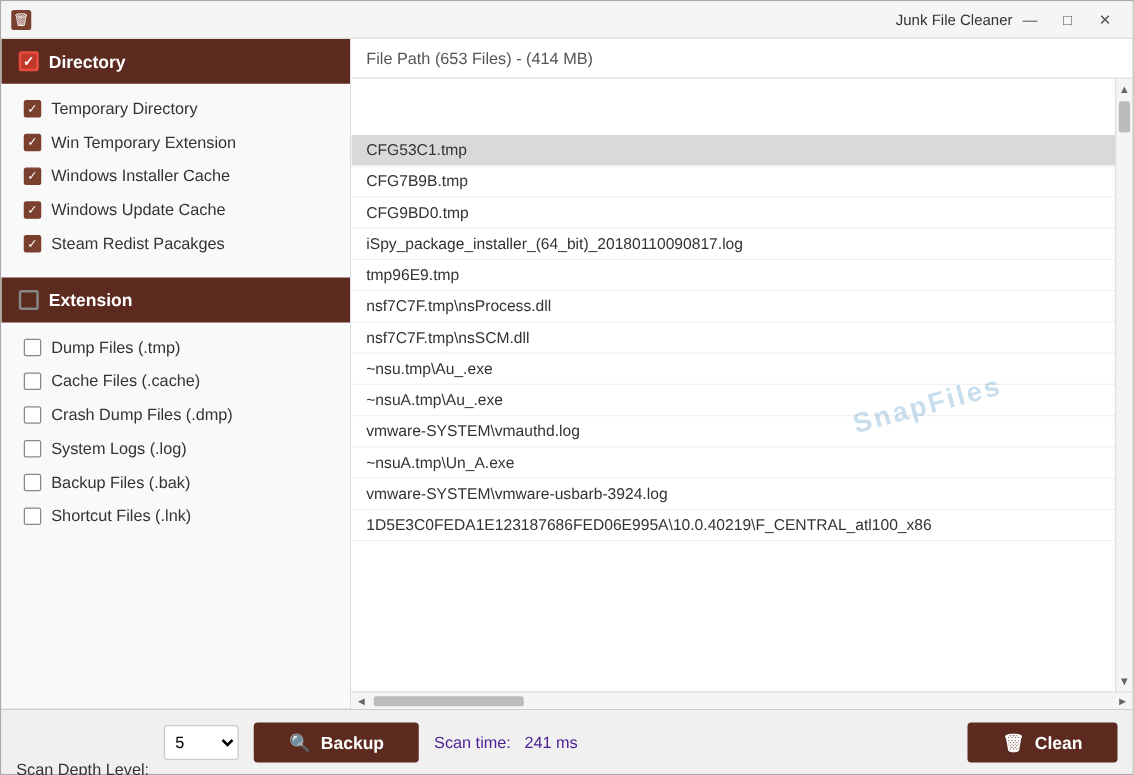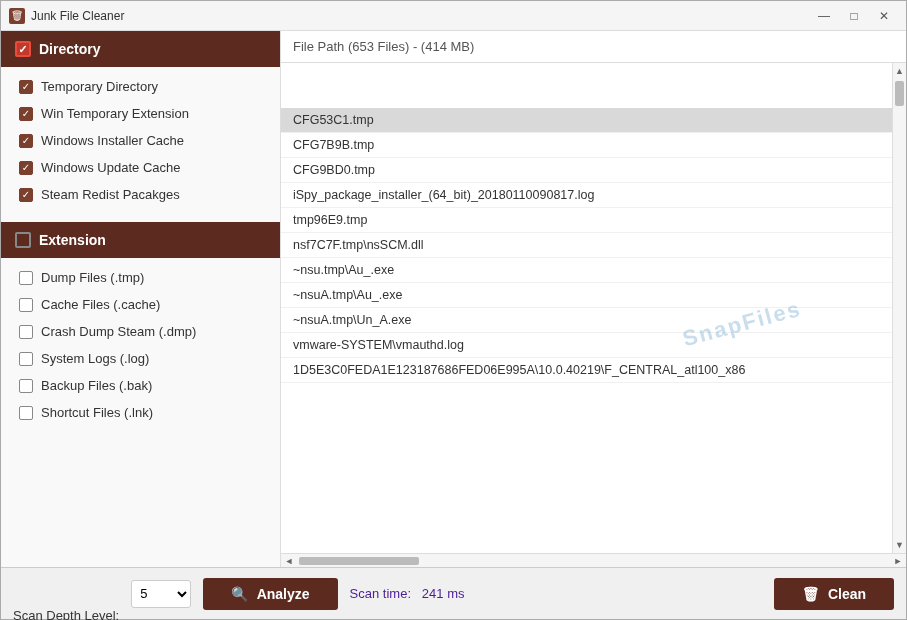--- a/index.html
+++ b/index.html
@@ -34,20 +34,21 @@
       margin-right: 6px;
       background: #7b3f2e;
       border-radius: 2px;
       display: flex; align-items: center; justify-content: center;
       color: white; font-size: 10px;
     }
     .titlebar-title {
       flex: 1;
       font-size: 12px;
       color: #333;
+      text-align: right;
     }
     .titlebar-controls {
       display: flex;
       gap: 2px;
     }
     .titlebar-btn {
       width: 28px;
       height: 20px;
       border: none;
       background: transparent;
@@ -319,21 +320,21 @@
         <div class="sidebar-item">
           <div class="cb"></div>
           <span>Dump Files (.tmp)</span>
         </div>
         <div class="sidebar-item">
           <div class="cb"></div>
           <span>Cache Files (.cache)</span>
         </div>
         <div class="sidebar-item">
           <div class="cb"></div>
-          <span>Crash Dump Steam (.dmp)</span>
+          <span>Crash Dump Files (.dmp)</span>
         </div>
         <div class="sidebar-item">
           <div class="cb"></div>
           <span>System Logs (.log)</span>
         </div>
         <div class="sidebar-item">
           <div class="cb"></div>
           <span>Backup Files (.bak)</span>
         </div>
         <div class="sidebar-item">
@@ -347,25 +348,27 @@
       <div class="file-path-header">File Path (653 Files) - (414 MB)</div>
 
       <div style="flex:1; display:flex; overflow:hidden; position:relative;">
         <div class="file-list-container" style="flex:1; overflow-y:auto; overflow-x:auto;">
           <div class="file-list" id="file-list-el">
               <div class="file-row">CFG53C1.tmp</div>
               <div class="file-row">CFG7B9B.tmp</div>
               <div class="file-row">CFG9BD0.tmp</div>
               <div class="file-row">iSpy_package_installer_(64_bit)_20180110090817.log</div>
               <div class="file-row">tmp96E9.tmp</div>
+              <div class="file-row">nsf7C7F.tmp\nsProcess.dll</div>
               <div class="file-row">nsf7C7F.tmp\nsSCM.dll</div>
               <div class="file-row">~nsu.tmp\Au_.exe</div>
               <div class="file-row">~nsuA.tmp\Au_.exe</div>
+              <div class="file-row">vmware-SYSTEM\vmauthd.log</div>
               <div class="file-row">~nsuA.tmp\Un_A.exe</div>
-              <div class="file-row">vmware-SYSTEM\vmauthd.log</div>
+              <div class="file-row">vmware-SYSTEM\vmware-usbarb-3924.log</div>
               <div class="file-row">1D5E3C0FEDA1E123187686FED06E995A\10.0.40219\F_CENTRAL_atl100_x86</div>
             </div>
         </div>
 
         <div class="right-scrollbar">
           <button class="scroll-btn">▲</button>
           <div class="scroll-track">
             <div class="scroll-handle"></div>
           </div>
           <button class="scroll-btn">▼</button>
@@ -390,21 +393,21 @@
       <option>5</option>
       <option>1</option>
       <option>2</option>
       <option>3</option>
       <option>4</option>
       <option>6</option>
       <option>7</option>
     </select>
     <button class="analyze-btn">
       <span>🔍</span>
-      <span>Analyze</span>
+      <span>Backup</span>
     </button>
     <span class="scan-time">
       <span>Scan time:</span>
       &nbsp;
       <span>241 ms</span>
     </span>
     <button class="clean-btn">
       <span>🗑</span>
       <span>Clean</span>
     </button>

